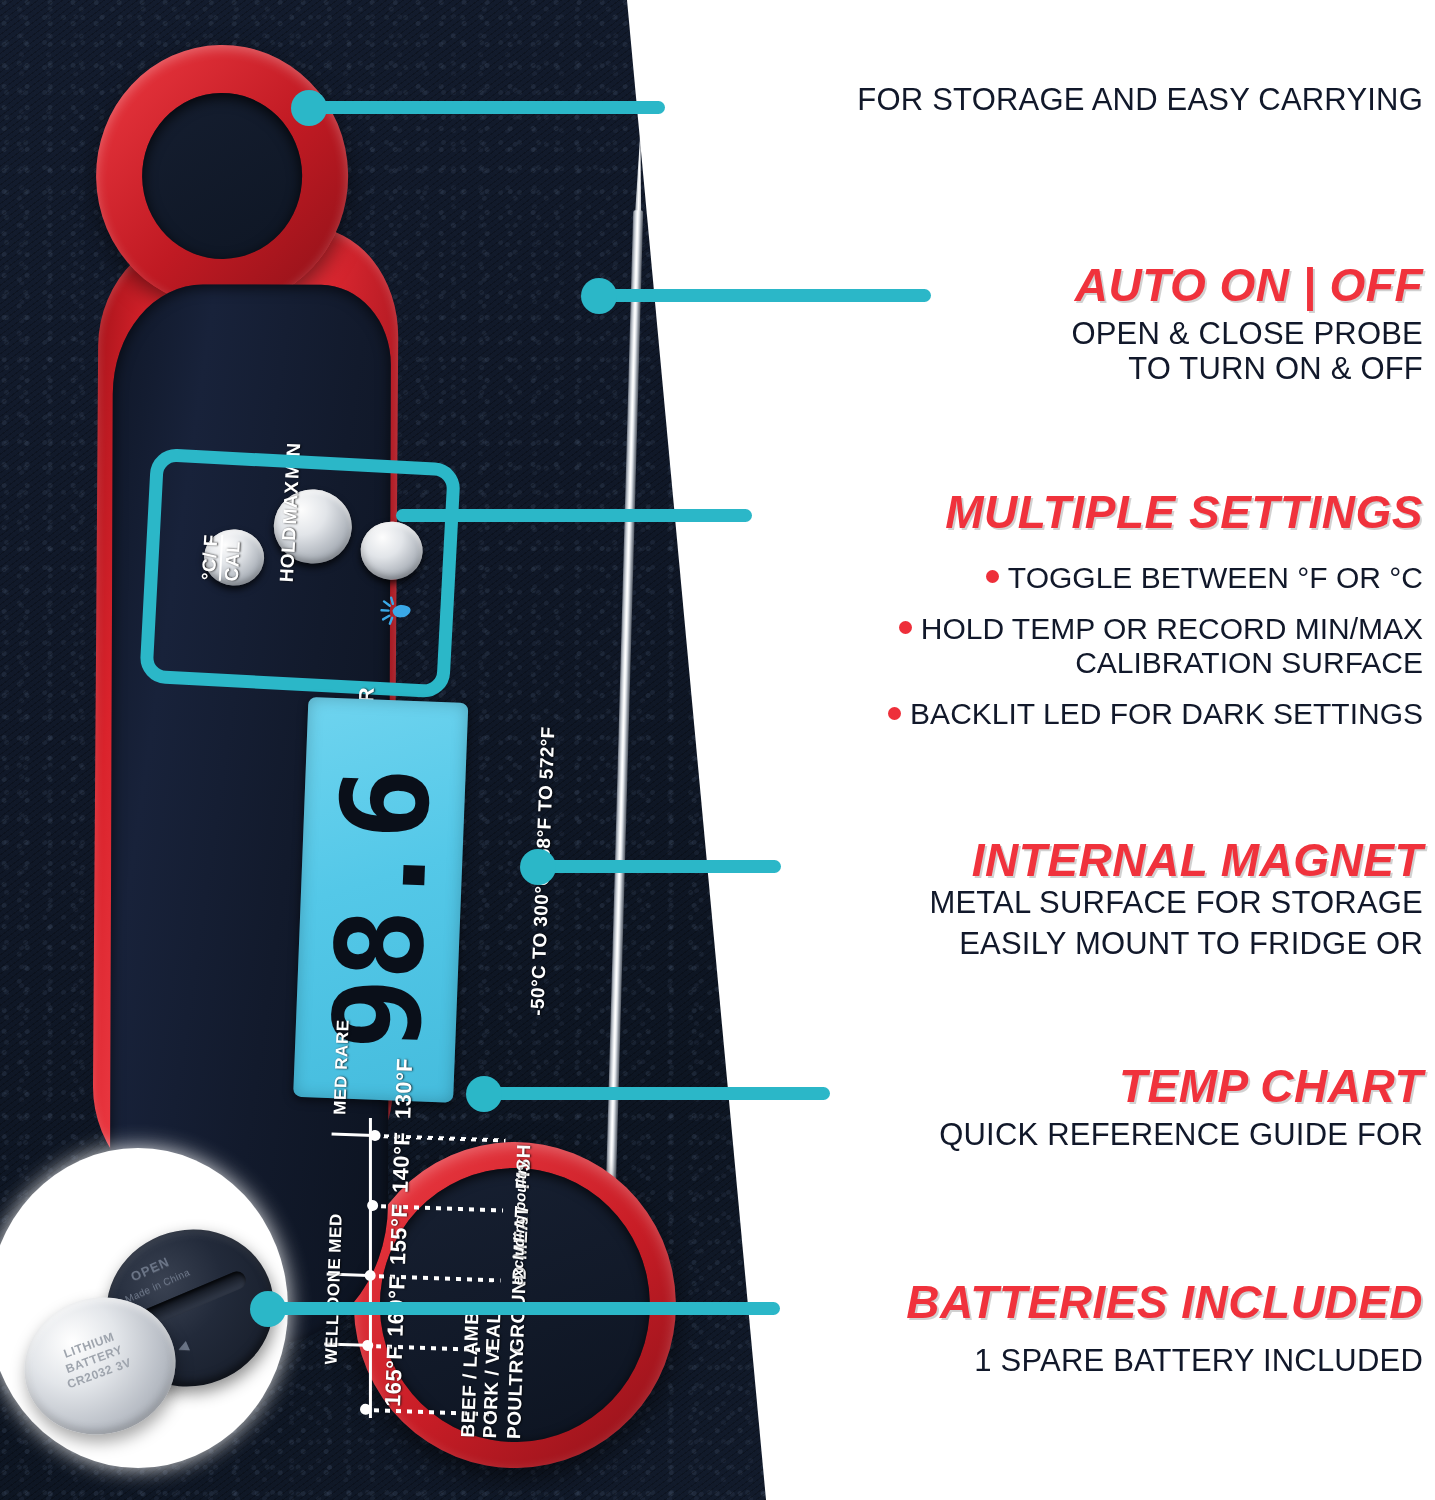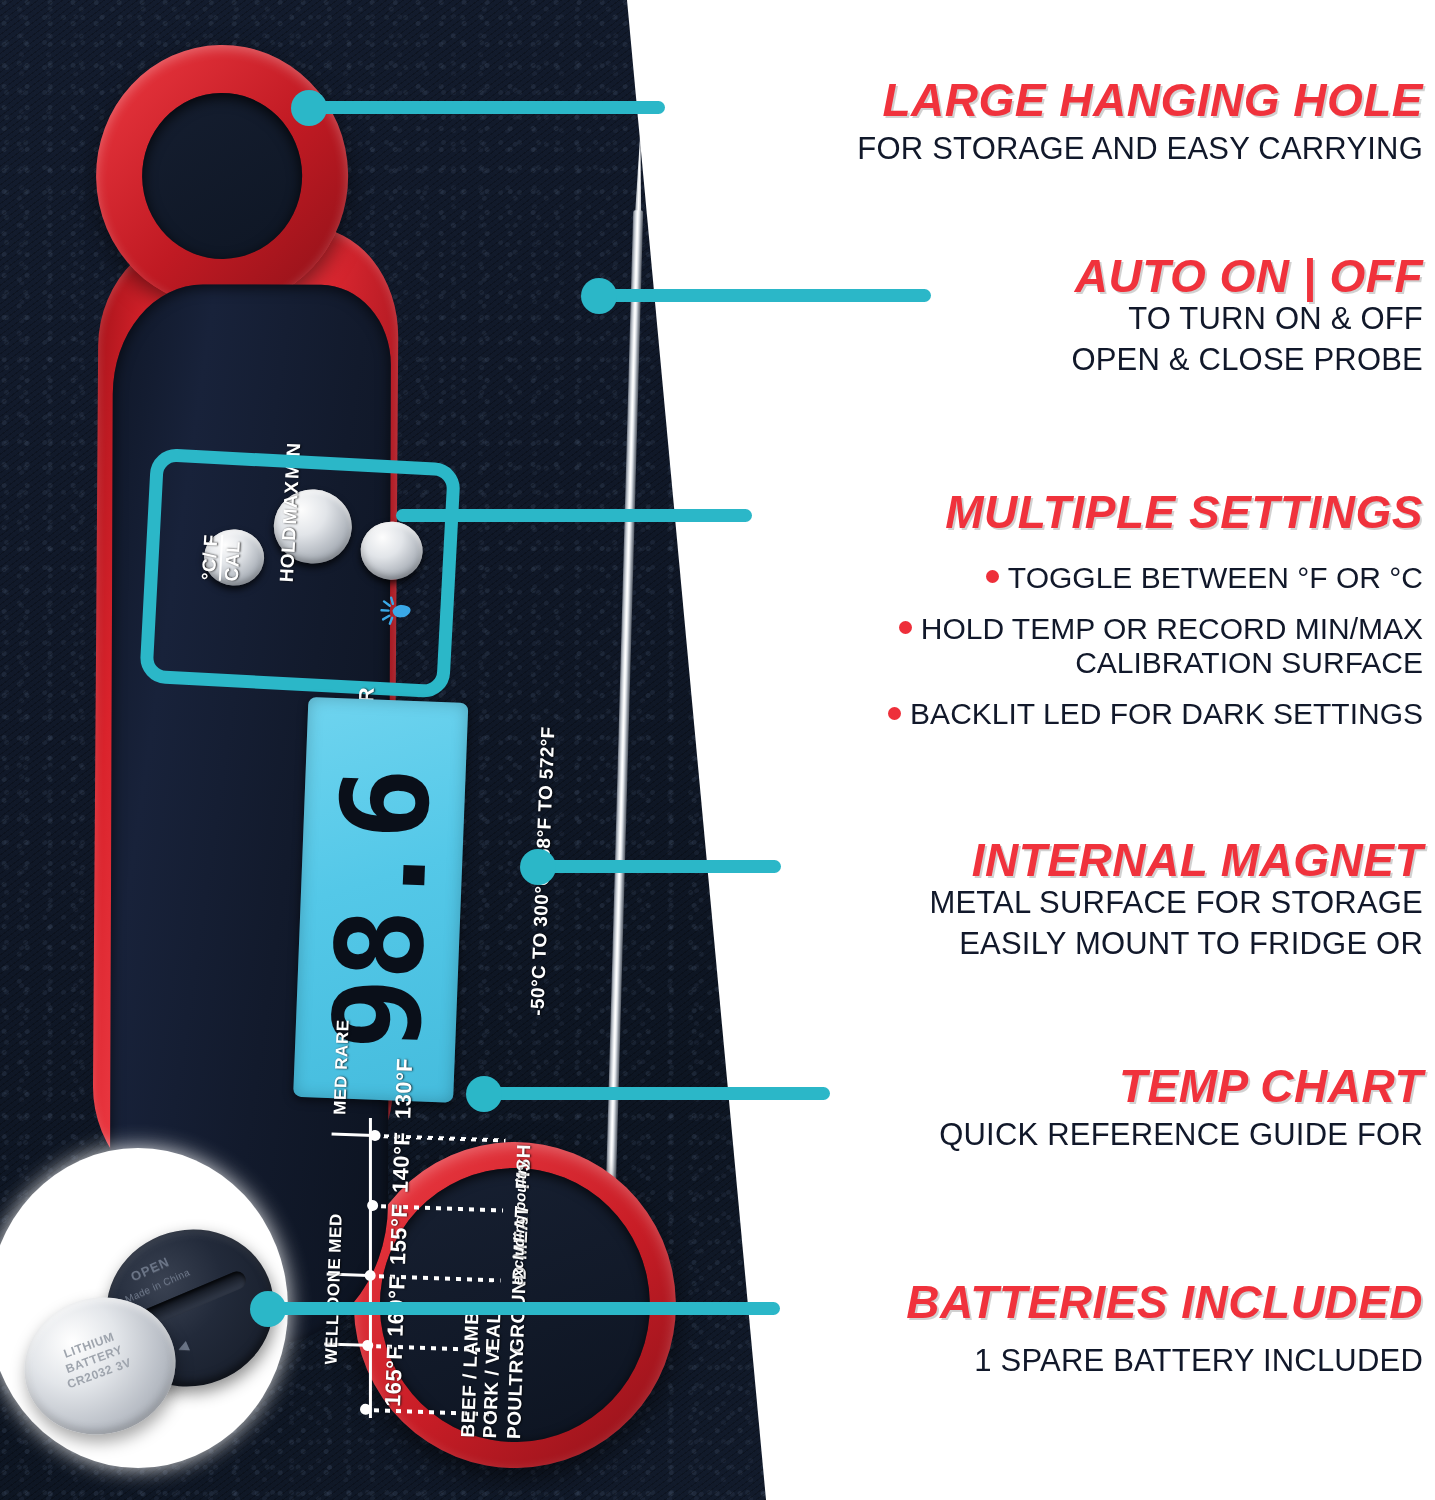--- a/index.html
+++ b/index.html
@@ -387,28 +387,27 @@
     <div class="dot"></div>
   </div>
   <div class="leader" style="left:478px; top:1087px; width:352px;">
     <div class="dot"></div>
   </div>
   <div class="leader" style="left:262px; top:1302px; width:518px;">
     <div class="dot"></div>
   </div>
 
   <div class="callout" style="right:12px; top:76px; width:720px;">
-    <h2>LARGE HANGING HOLE</h2>
     <p>FOR STORAGE AND EASY CARRYING</p>
   </div>
 
-  <div class="callout" style="right:12px; top:252px; width:560px;">
+  <div class="callout" style="right:12px; top:261px; width:560px;">
     <h2>AUTO ON | OFF</h2>
+    <p>OPEN &amp; CLOSE PROBE</p>
     <p style="margin-top:0">TO TURN ON &amp; OFF</p>
-    <p>OPEN &amp; CLOSE PROBE</p>
   </div>
 
   <div class="callout" style="right:12px; top:488px; width:720px;">
     <h2>MULTIPLE SETTINGS</h2>
     <ul>
       <li>
         <span class="bullet"></span><span>TOGGLE BETWEEN °F OR °C</span>
       </li>
       <li>
         <span class="bullet"></span><span>HOLD TEMP OR RECORD MIN/MAX</span>

